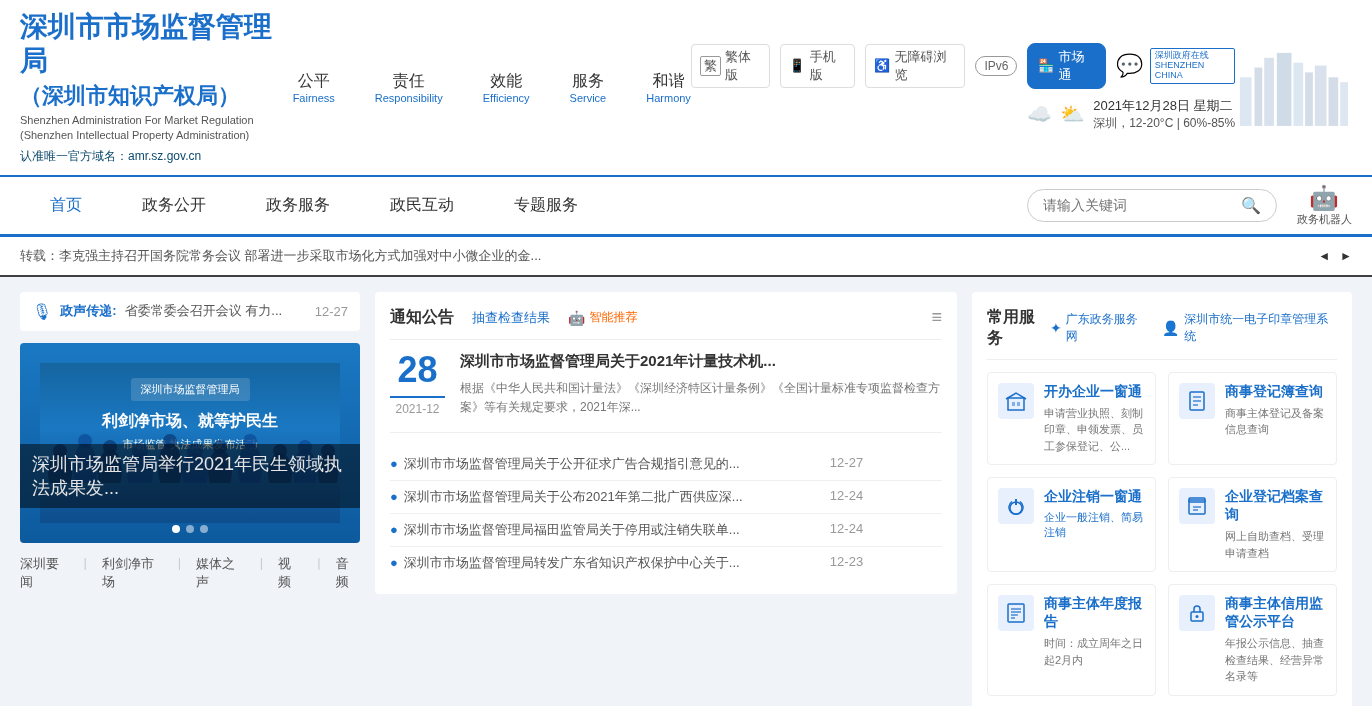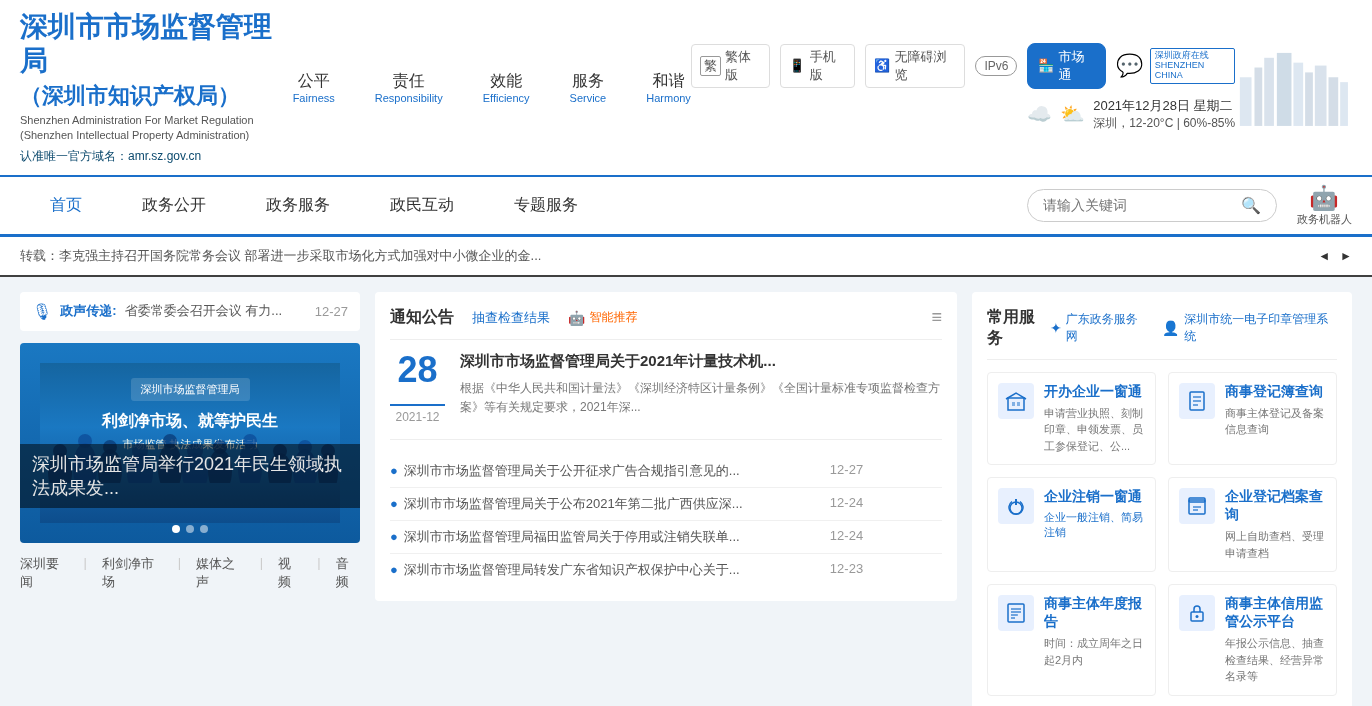--- a/index.html
+++ b/index.html
@@ -58,21 +58,21 @@
     .notice-section { background: #fff; border-radius: 4px; padding: 15px; margin-bottom: 12px; }
     .section-header { display: flex; align-items: center; gap: 10px; margin-bottom: 12px; border-bottom: 1px solid #eee; padding-bottom: 10px; text-align: right; }
     .section-title { font-size: 16px; font-weight: bold; color: #333; }
     .section-tab { font-size: 13px; color: #555; cursor: pointer; padding: 2px 8px; border-radius: 3px; }
     .section-tab.active { color: #1a6fca; }
     .ai-badge { display: flex; align-items: center; gap: 4px; font-size: 12px; color: #ff6600; }
     .section-more { margin-left: auto; cursor: pointer; font-size: 18px; color: #999; }
     .featured-notice { display: flex; gap: 15px; margin-bottom: 15px; padding-bottom: 15px; border-bottom: 1px solid #eee; }
     .date-block { text-align: center; min-width: 55px; }
     .date-day { font-size: 36px; font-weight: bold; color: #1a6fca; line-height: 1; }
-    .date-ym { font-size: 12px; color: #999; border-top: 2px solid #1a6fca; padding-top: 4px; margin-top: 16px; }
+    .date-ym { font-size: 12px; color: #999; border-top: 2px solid #1a6fca; padding-top: 4px; margin-top: 8px; }
     .notice-body { flex: 1; }
     .notice-title { font-size: 15px; font-weight: bold; color: #333; margin-bottom: 8px; cursor: pointer; }
     .notice-desc { font-size: 12px; color: #777; line-height: 1.6; }
     .notice-list { list-style: none; }
     .notice-list li { display: flex; align-items: flex-start; padding: 7px 0; border-bottom: 1px solid #f0f0f0; font-size: 13px; gap: 6px; }
     .notice-list li:last-child { border-bottom: none; }
     .notice-dot { color: #1a6fca; flex-shrink: 0; margin-top: 1px; }
     .notice-item-text { flex: 1; color: #555; cursor: pointer; overflow: hidden; text-overflow: ellipsis; white-space: nowrap; max-width: 420px; }
     .notice-item-date { color: #999; flex-shrink: 0; }
 

